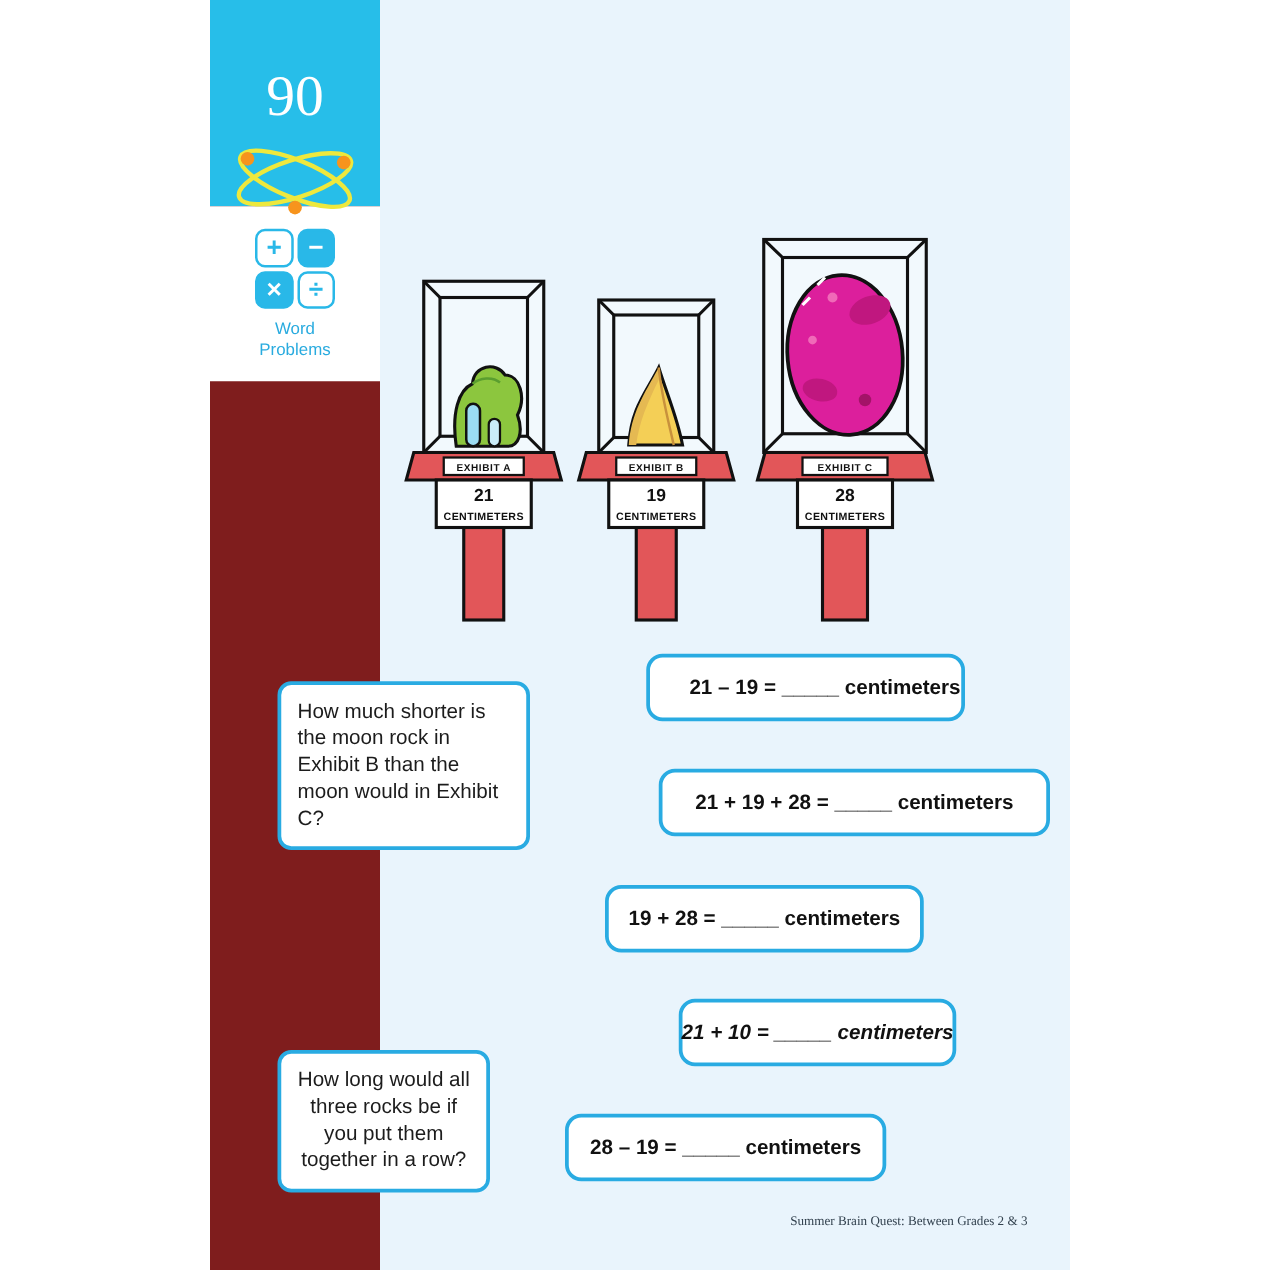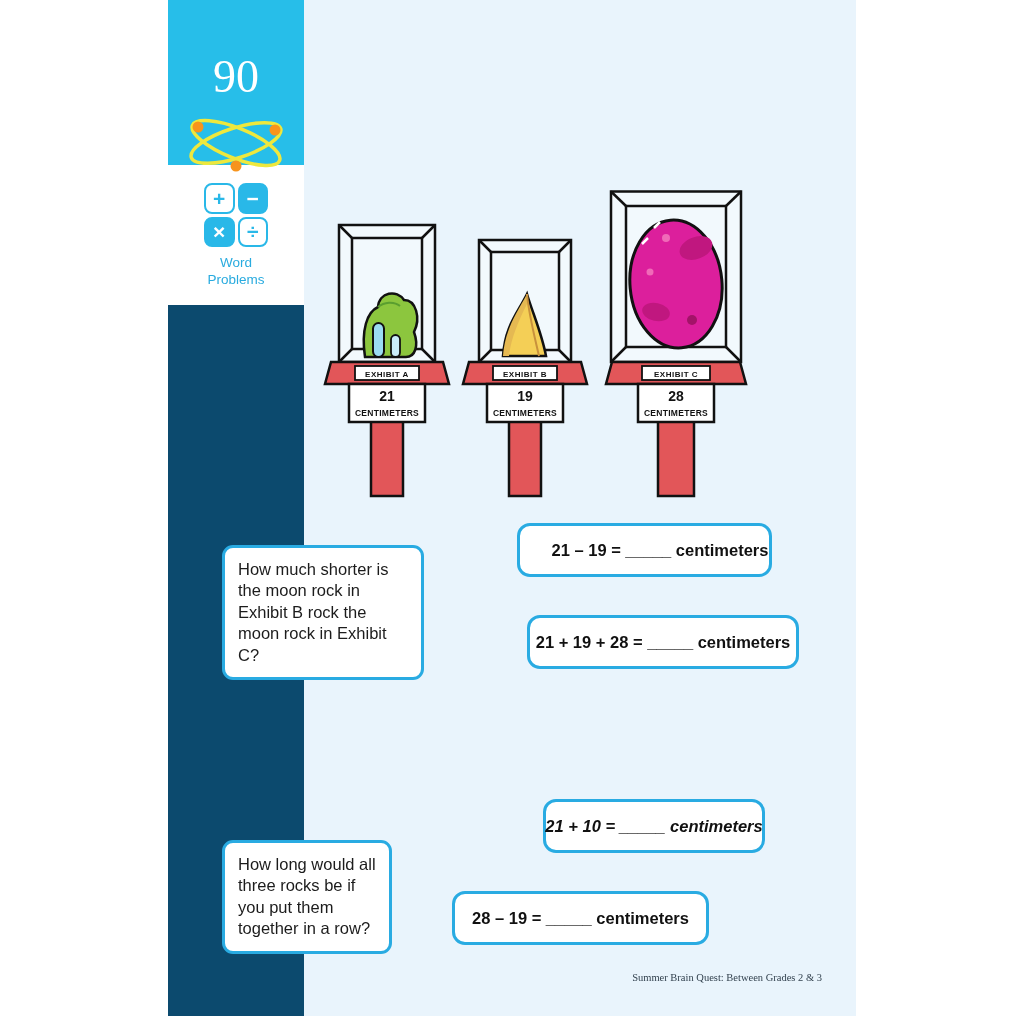--- a/index.html
+++ b/index.html
@@ -1,21 +1,21 @@
 <!DOCTYPE html>
 <html><head>
 <meta charset="utf-8">
 <style>
   * { margin:0; padding:0; box-sizing:border-box; }
   html,body { width:1024px; height:1024px; background:#ffffff; font-family:"Liberation Sans", sans-serif; }
   .page { position:relative; width:1024px; height:1024px; background:#ffffff; overflow:hidden; }
   .paper { position:absolute; left:168px; top:0; width:688px; height:1016px; background:#e9f4fc; }
 
   
-  .sidebar { position:absolute; left:0; top:0; width:136px; height:100%; background:#0c4a6e; }
+  .sidebar { position:absolute; left:0; top:0; width:136px; height:100%; background:#7f1d1d; }
   .num-box { position:absolute; left:0; top:0; width:136px; height:165px; background:#27bee9; }
   .page-num { margin-top:50px; text-align:center; color:#ffffff; font-family:"Liberation Serif", serif; font-size:46px; font-weight:400; }
   .category-block { position:absolute; left:0; top:165px; width:136px; height:140px; background:#ffffff; }
   .atom { position:absolute; left:13px; top:106px; z-index:3; }
   .math-icon { position:absolute; left:36px; top:18px; width:64px; height:64px; display:grid; grid-template-columns:1fr 1fr; grid-template-rows:1fr 1fr; gap:3px; }
   .math-cell { display:flex; align-items:center; justify-content:center; border:2.5px solid #29b8e8; border-radius:8px; font-weight:700; font-size:21px; line-height:1; }
   .math-cell.light { background:#ffffff; color:#29b8e8; }
   .math-cell.dark  { background:#29b8e8; color:#ffffff; }
   .category-label { position:absolute; left:33px; top:90px; width:70px; text-align:center; color:#29abdf; font-size:13.5px; line-height:1.25; }
 
@@ -134,24 +134,25 @@
         <line x1="52" y1="48" x2="46" y2="54" stroke="#ffffff" stroke-width="2.5"></line>
       </g>
       <polygon points="16,172 144,172 150,194 10,194" fill="#e25659" stroke="#111" stroke-width="2.5"></polygon>
       <rect x="46" y="176" width="68" height="14" fill="#ffffff" stroke="#111" stroke-width="1.8"></rect>
       <text class="plate-text" x="80" y="186.5" text-anchor="middle">EXHIBIT C</text>
       <rect x="42" y="194" width="76" height="38" fill="#ffffff" stroke="#111" stroke-width="2.5"></rect>
       <text class="sign-num" x="80" y="211" text-anchor="middle">28</text>
       <text class="sign-unit" x="80" y="226" text-anchor="middle">CENTIMETERS</text>
     </svg>
 
-    <div class="problem-box" style="left:54px; top:545px; width:202px; min-height:107px;">How much shorter is the moon rock in Exhibit B rock the moon rock in Exhibit C?</div>
-    <div class="problem-box" style="left:54px; top:840px; width:170px; min-height:108px;">How long would all three rocks be if you put them together in a row?</div>
+    <div class="problem-box" style="left:54px; top:545px; width:202px; min-height:107px;">How much shorter is the moon rock in Exhibit B than the moon would in Exhibit C?</div>
+    <div class="problem-box" style="left:54px; top:840px; width:170px; min-height:108px;text-align:center;">How long would all three rocks be if you put them together in a row?</div>
 
     <div class="equation-box" style="left:349px; top:523px; width:255px;padding-left:31px;">21 – 19 = _____ centimeters</div>
-    <div class="equation-box" style="left:359px; top:615px; width:272px;">21 + 19 + 28 = _____ centimeters</div>
+    <div class="equation-box" style="left:359px; top:615px; width:313px;">21 + 19 + 28 = _____ centimeters</div>
+    <div class="equation-box" style="left:316px; top:708px; width:255px;">19 + 28 = _____ centimeters</div>
     <div class="equation-box" style="left:375px; top:799px; width:222px;font-style:italic;">21 + 10 = _____ centimeters</div>
     <div class="equation-box" style="left:284px; top:891px; width:257px;text-align:right;">28 – 19 = _____ centimeters</div>
 
     <div class="footer-credit">Summer Brain Quest: Between Grades 2 &amp; 3</div>
 
   </div>
 </div>
 
 </body></html>

